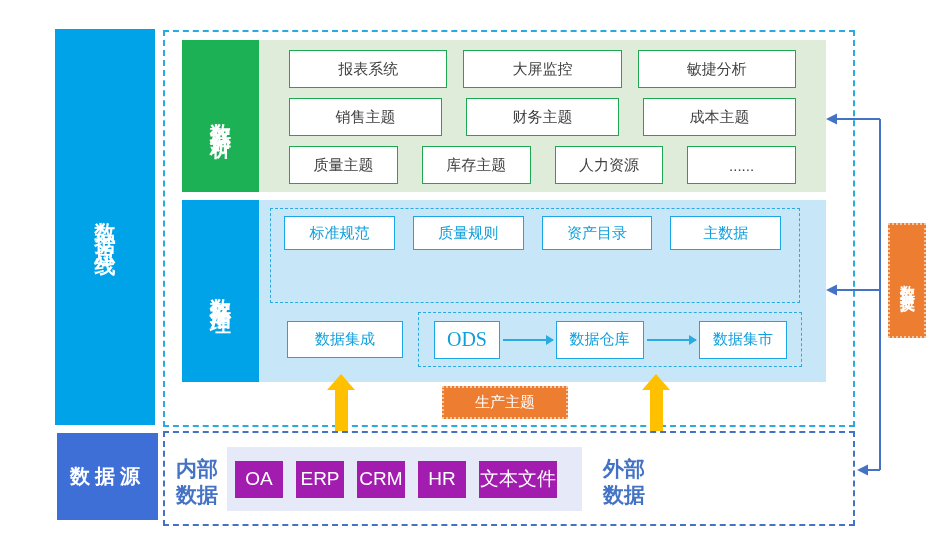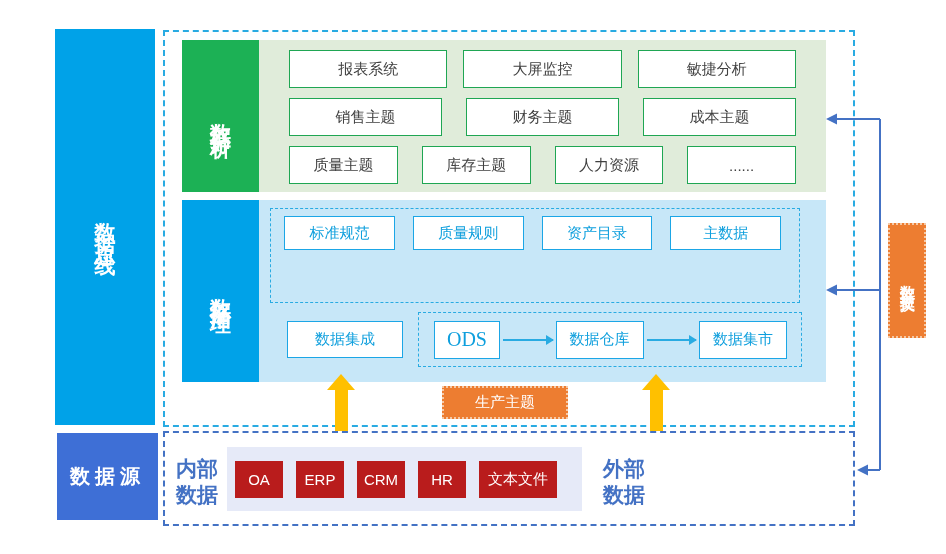--- a/index.html
+++ b/index.html
@@ -53,22 +53,22 @@
   .uparrow .head{width:0;height:0;border-left:14px solid transparent;border-right:14px solid transparent;
                  border-bottom:16px solid #FFC000;}
   .uparrow .shaft{width:13px;height:41px;background:#FFC000;margin:0 auto;}
   .ua1{left:327px;top:374px;} .ua2{left:642px;top:374px;}
 
   
   .grp-label{width:44px;color:#4472C4;font-weight:bold;font-size:21px;line-height:1.25;top:456px;}
   .src-panel{background:#E6EAF8;top:447px;height:64px;display:flex;align-items:center;}
   .int-panel{left:227px;width:355px;padding-left:8px;gap:13px;}
   .ext-panel{left:657px;width:181px;padding-left:11px;gap:9px;}
-  .src-btn{background:#b91c1c;color:#fff;height:37px;display:flex;align-items:center;justify-content:center;
-           font-size:15px;flex:0 0 auto;}
+  .src-btn{background:#a21caf;color:#fff;height:37px;display:flex;align-items:center;justify-content:center;
+           font-size:19px;flex:0 0 auto;}
   .w48{width:48px;} .w78{width:78px;} .w84{width:84px;} .w67{width:67px;}
 
   
   .exch{left:888px;top:223px;width:38px;height:115px;background:#ED7D31;border:2px dotted #F6C9A6;}
   .exch .vtext{font-size:15px;letter-spacing:4px;}
   .connector{left:818px;top:110px;width:72px;height:372px;}
 </style>
 </head>
 <body>
 

